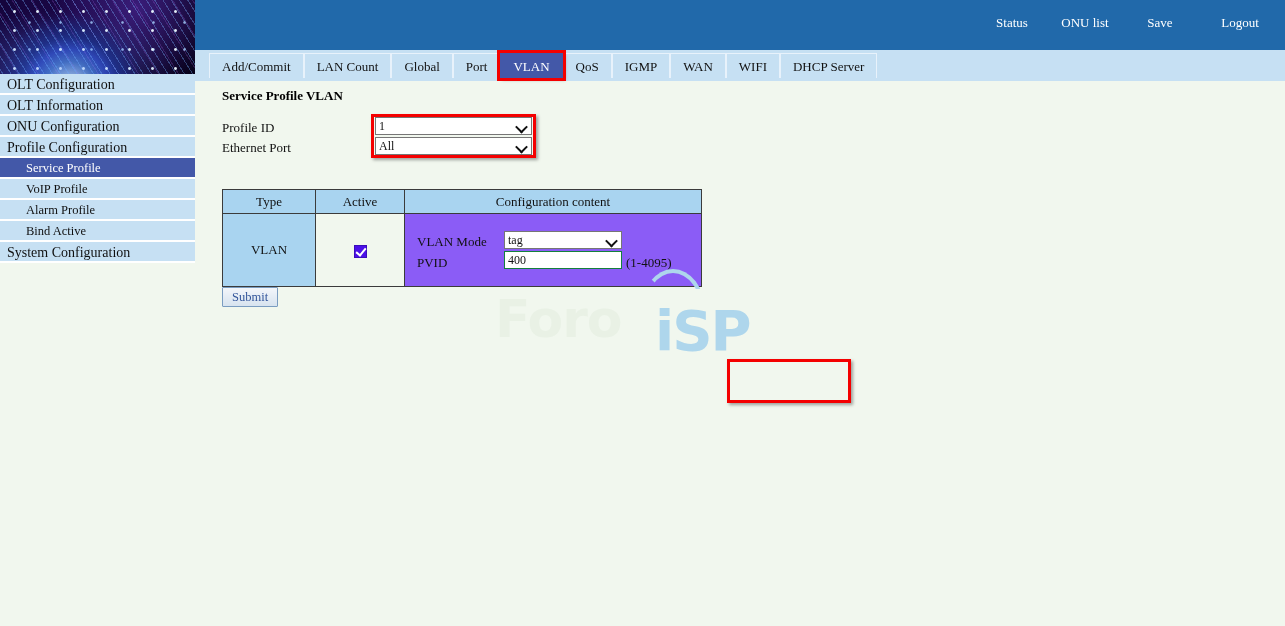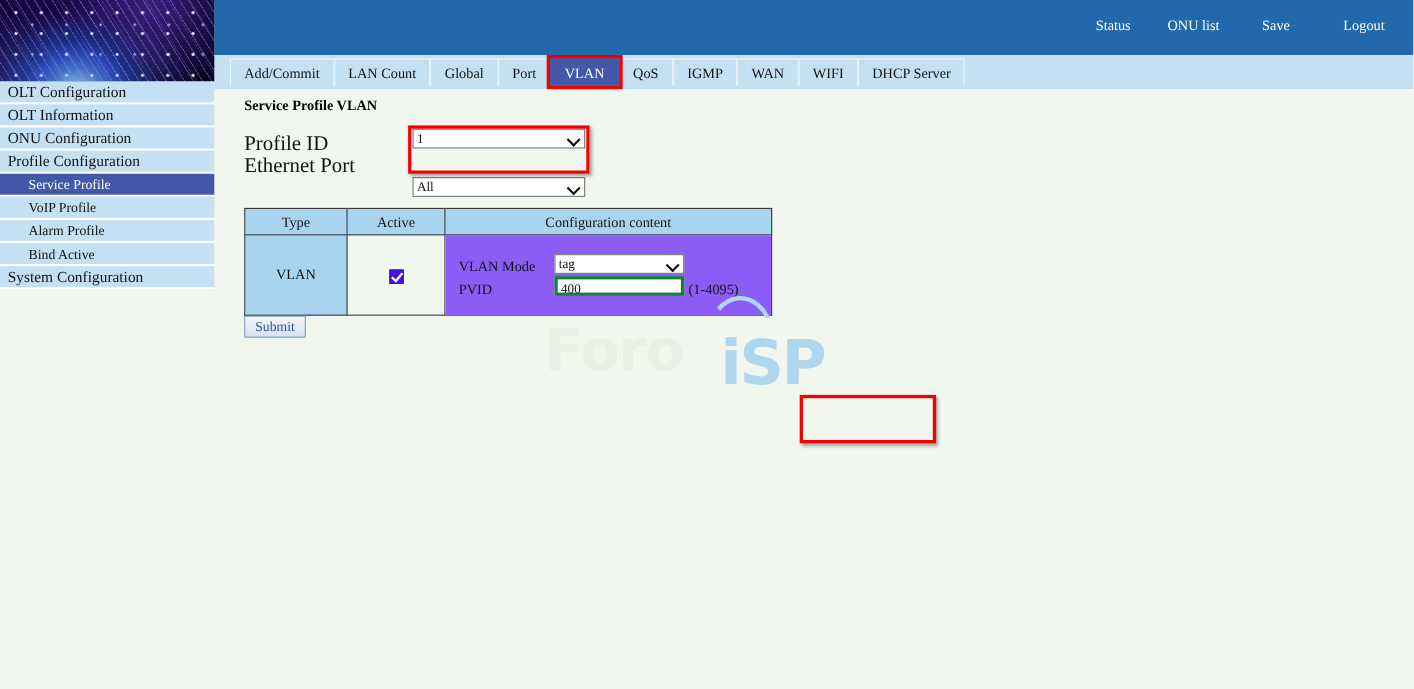--- a/index.html
+++ b/index.html
@@ -165,21 +165,21 @@
     left: 27px; top: 7px;
     font-size: 13px;
     font-weight: bold;
     font-family: "Liberation Serif", serif;
     color: #000;
   }
 
   
   .form-label {
     position: absolute;
-    font-size: 19px;
+    font-size: 13px;
     font-family: "Liberation Serif", serif;
     color: #111;
     white-space: nowrap;
   }
   #lbl-profile-id { left: 27px; top: 39px; }
   #lbl-eth-port   { left: 27px; top: 59px; }
 
   .sel {
     font-family: "Liberation Serif", serif;
     font-size: 12px;
@@ -198,21 +198,21 @@
   .sel::after {
     content: "";
     position: absolute;
     right: 5px; top: 6px;
     width: 7px; height: 7px;
     border-right: 2px solid #111;
     border-bottom: 2px solid #111;
     transform: rotate(45deg) translate(-1px,-1px);
   }
   #sel-profile-id { left: 180px; top: 36px; width: 157px; }
-  #sel-eth-port   { left: 180px; top: 56px; width: 157px; margin-top: 24px; }
+  #sel-eth-port   { left: 180px; top: 56px; width: 157px; }
 
   
   .redbox-abs {
     position: absolute;
     border: 3px solid #f40000;
     box-shadow: 2px 2px 3px rgba(0,0,0,0.35);
     pointer-events: none;
     z-index: 5;
     box-sizing: border-box;
   }
@@ -295,21 +295,21 @@
 
   #sel-vlan-mode {
     left: 99px; top: 17px; width: 118px;
   }
   #txt-pvid {
     position: absolute;
     left: 99px; top: 37px;
     width: 118px; height: 18px;
     box-sizing: border-box;
     background: #ffffff;
-    border: 3px solid #15803d;
+    border: 1px solid #15803d;
     font-family: "Liberation Serif", serif;
     font-size: 12px;
     color: #111;
     padding: 0 3px;
     line-height: 16px;
     cursor: text;
   }
   #pvid-hint {
     left: 221px; top: 41px;
   }

